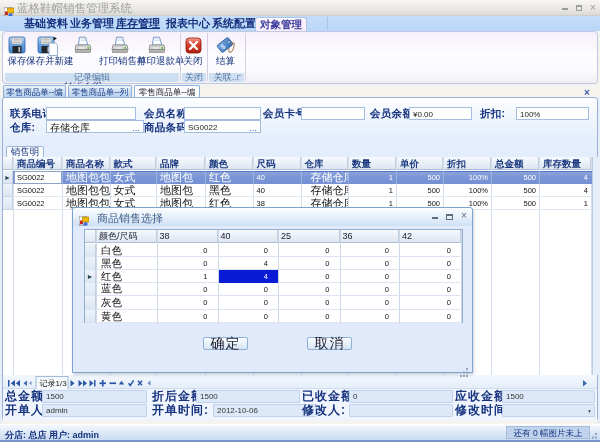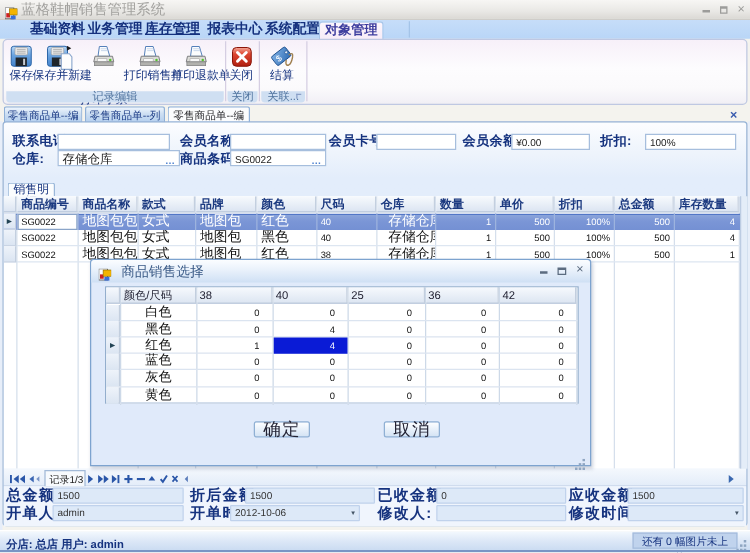--- a/index.html
+++ b/index.html
@@ -41,21 +41,21 @@
 .binput{background:#dde9f8;border:1px solid #c0d2ec;font-size:8px;color:#333;padding:1px 0 0 3px;border-radius:1px;}
 
 #statusbar{left:0;top:424px;width:600px;height:16px;background:linear-gradient(#f4f9fe,#dde8f7 50%,#cbdcf2);border-top:1px solid #fff;}
 #statusbar2{left:0;top:440px;width:600px;height:2px;background:#7895c5;}
 
 #dlg{left:72px;top:207px;width:401px;height:166px;background:#e0eafa;border:1px solid #7da3cf;border-radius:3px 3px 0 0;box-shadow:1px 2px 3px rgba(60,80,120,.25);}
 #dlg-title{left:0;top:0;width:399px;height:18px;background:linear-gradient(#fbfdff,#e9f1fb 45%,#cfe0f4);border-radius:3px 3px 0 0;}
 #dlg-title span{position:absolute;left:24px;top:6px;font-size:11px;line-height:8px;color:#3a5a86;}
 #dgrid{left:11px;top:21px;width:379px;height:94px;background:#fff;border:1px solid #93aecd;}
 .dgh{top:0;height:13px;background:linear-gradient(#f6f9fd,#dde6f2);border-right:1px solid #c2cede;border-bottom:1px solid #aebfd6;font-size:9px;color:#223;line-height:13px;padding-left:2px;}
-.dgc{position:absolute;height:13px;line-height:13px;font-size:7.5px;color:#111;text-align:center;}
+.dgc{position:absolute;height:13px;line-height:13px;font-size:7.5px;color:#111;}
 .dbtn{top:129px;width:45px;height:13px;background:linear-gradient(#fdfeff,#e4eef9 60%,#d5e4f4);border:1px solid #8fb0d4;border-radius:2px;font-size:14px;letter-spacing:1px;color:#223;text-align:center;line-height:11px;}
 </style></head>
 <body>
 <div id="win">
 
   <div class="abs" id="titlebar"></div>
   <div class="abs" id="titleicon" style="left:4px;top:3px;width:10px;height:10px;">
     <svg width="10" height="10" viewBox="0 0 10 10">
       <rect x="0" y="0" width="7" height="9" fill="#fdfdfd" stroke="#6a6a6a" stroke-width="0.8"></rect>
       <rect x="1" y="4.5" width="3" height="3.5" fill="#cc2222"></rect>
@@ -295,21 +295,21 @@
   <div class="abs binput" style="left:42px;top:390px;width:105px;height:13px;">1500</div>
   <div class="abs blabel" style="left:152px;top:392px;">折后金额:</div>
   <div class="abs binput" style="left:196px;top:390px;width:104px;height:13px;">1500</div>
   <div class="abs blabel" style="left:302px;top:392px;">已收金额:</div>
   <div class="abs binput" style="left:349px;top:390px;width:104px;height:13px;">0</div>
   <div class="abs blabel" style="left:455px;top:392px;">应收金额:</div>
   <div class="abs binput" style="left:502px;top:390px;width:93px;height:13px;">1500</div>
   <div class="abs blabel" style="left:5px;top:406px;">开单人:</div>
   <div class="abs binput" style="left:42px;top:404px;width:105px;height:13px;">admin</div>
   <div class="abs blabel" style="left:152px;top:406px;">开单时间:</div>
-  <div class="abs binput" style="left:184px;top:404px;width:104px;height:13px;">2012-10-06<span style="position:absolute;right:2px;top:3px;font-size:5px;color:#456;">▼</span></div>
+  <div class="abs binput" style="left:213px;top:404px;width:104px;height:13px;">2012-10-06<span style="position:absolute;right:2px;top:3px;font-size:5px;color:#456;">▼</span></div>
   <div class="abs blabel" style="left:302px;top:406px;">修改人:</div>
   <div class="abs binput" style="left:349px;top:404px;width:104px;height:13px;"></div>
   <div class="abs blabel" style="left:455px;top:406px;">修改时间:</div>
   <div class="abs binput" style="left:502px;top:404px;width:93px;height:13px;">
       <span style="position:absolute;right:2px;top:3px;font-size:5px;color:#456;">▼</span>
     </div>
 
   <div class="abs" id="statusbar"></div>
   <div class="abs" style="left:5px;top:431px;font-size:9px;line-height:8px;color:#16337f;font-weight:bold;">分店: 总店  用户: admin</div>
   <div class="abs" style="left:506px;top:426px;width:84px;height:13px;background:#c0d3ed;border:1px solid #a5bcdc;font-size:8.5px;color:#16337f;text-align:center;line-height:12px;">还有 0 幅图片未上传。</div>

